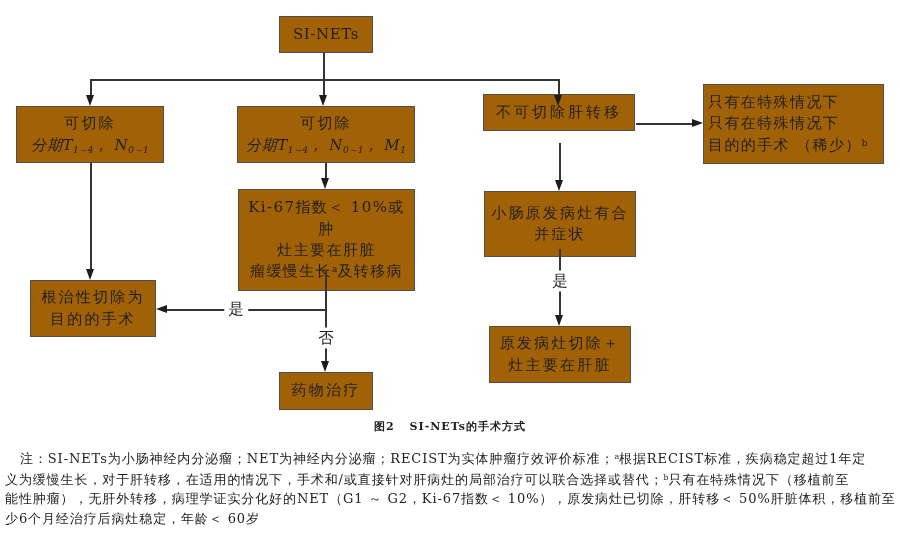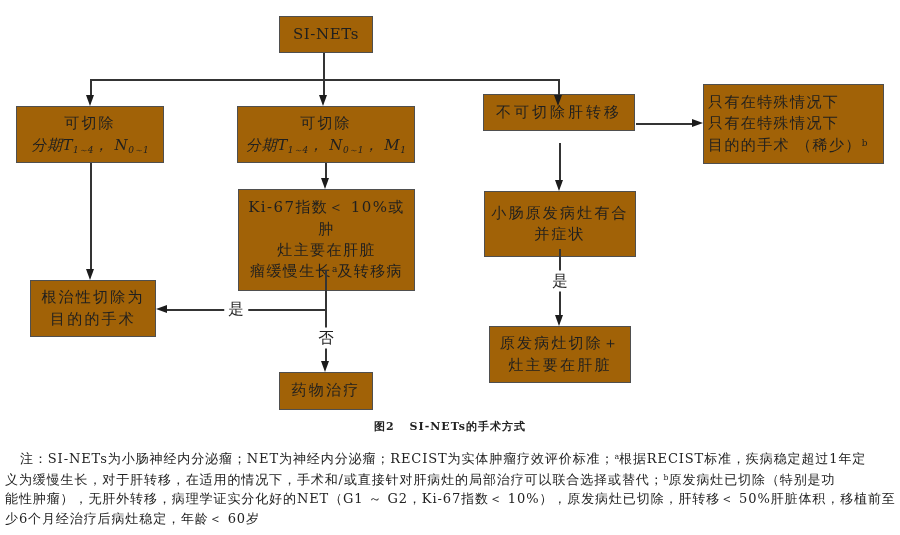--- a/index.html
+++ b/index.html
@@ -134,18 +134,18 @@
   <div class="edge-label" style="left:236px;top:309px;">是</div>
   <div class="edge-label" style="left:326px;top:338px;">否</div>
   <div class="edge-label" style="left:560px;top:281px;">是</div>
 
   <div class="caption">
     <span class="fig-no">图2</span><span>SI-NETs的手术方式</span>
   </div>
 
   <div class="footnote">
     <div class="fl indent"><span>注：SI-NETs为小肠神经内分泌瘤；NET为神经内分泌瘤；RECIST为实体肿瘤疗效评价标准；</span><sup class="ss">a</sup><span>根据RECIST标准，疾病稳定超过1年定</span></div>
-    <div class="fl"><span>义为缓慢生长，对于肝转移，在适用的情况下，手术和/或直接针对肝病灶的局部治疗可以联合选择或替代；</span><sup class="ss">b</sup><span>原发病灶已切除（特别是功</span></div>
+    <div class="fl"><span>义为缓慢生长，对于肝转移，在适用的情况下，手术和/或直接针对肝病灶的局部治疗可以联合选择或替代；</span><sup class="ss">b</sup><span>只有在特殊情况下（移植前至</span></div>
     <div class="fl">能性肿瘤），无肝外转移，病理学证实分化好的NET（G1 ～ G2，Ki-67指数＜ 10%），原发病灶已切除，肝转移＜ 50%肝脏体积，移植前至</div>
     <div class="fl">少6个月经治疗后病灶稳定，年龄＜ 60岁</div>
   </div>
 
 </div>
 
 </body></html>

